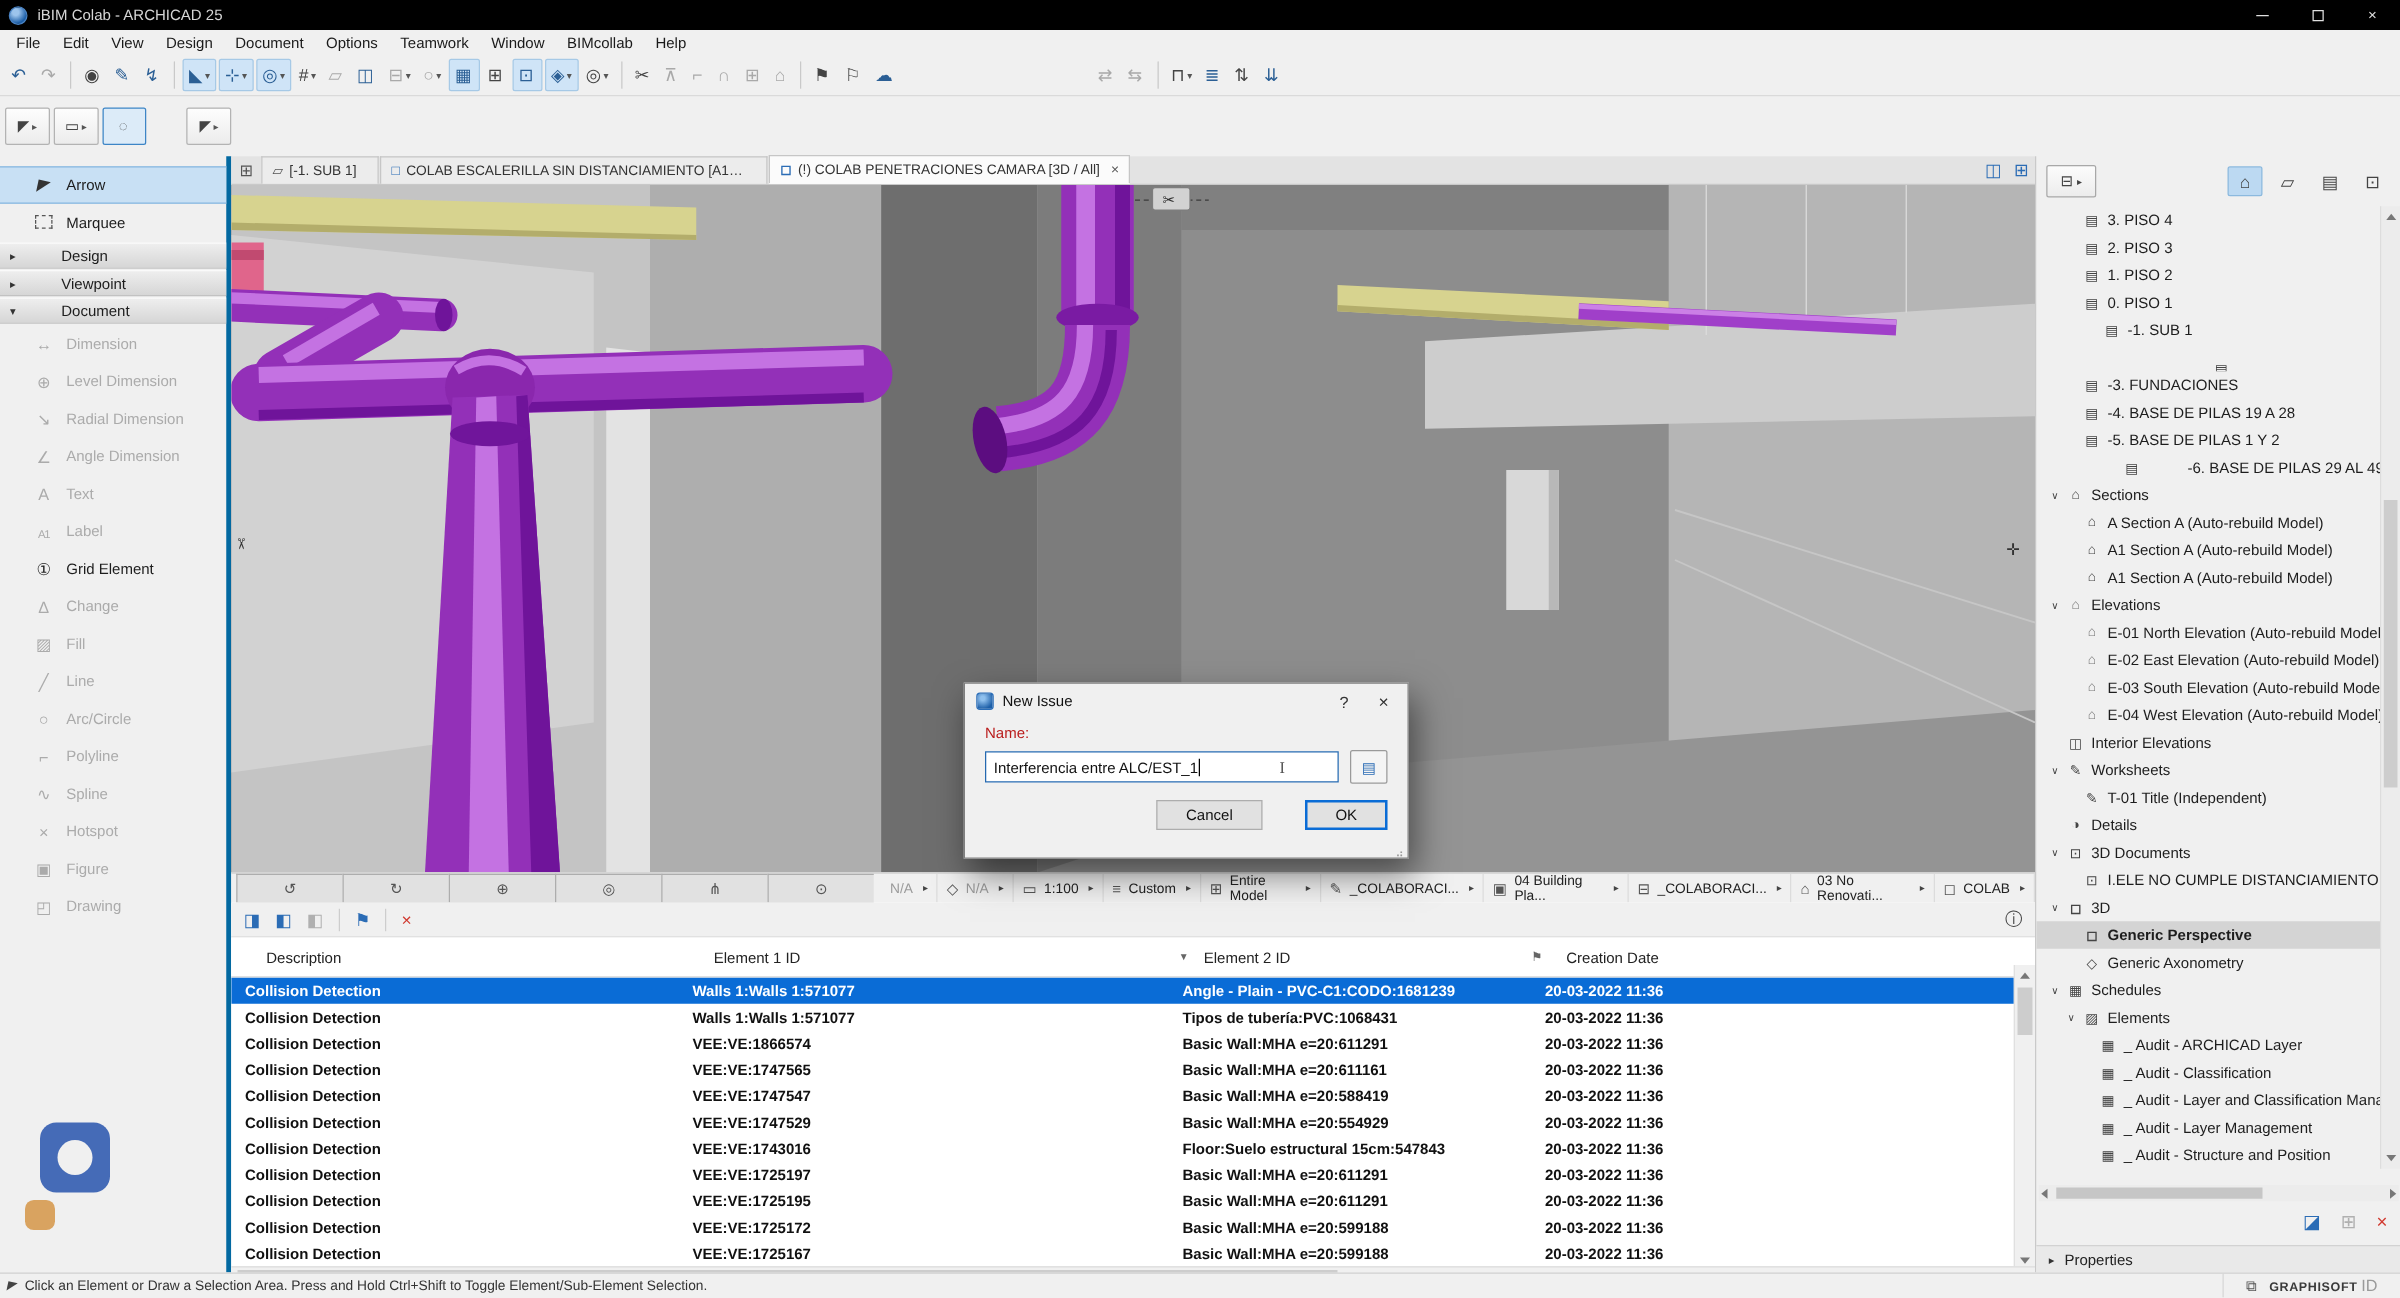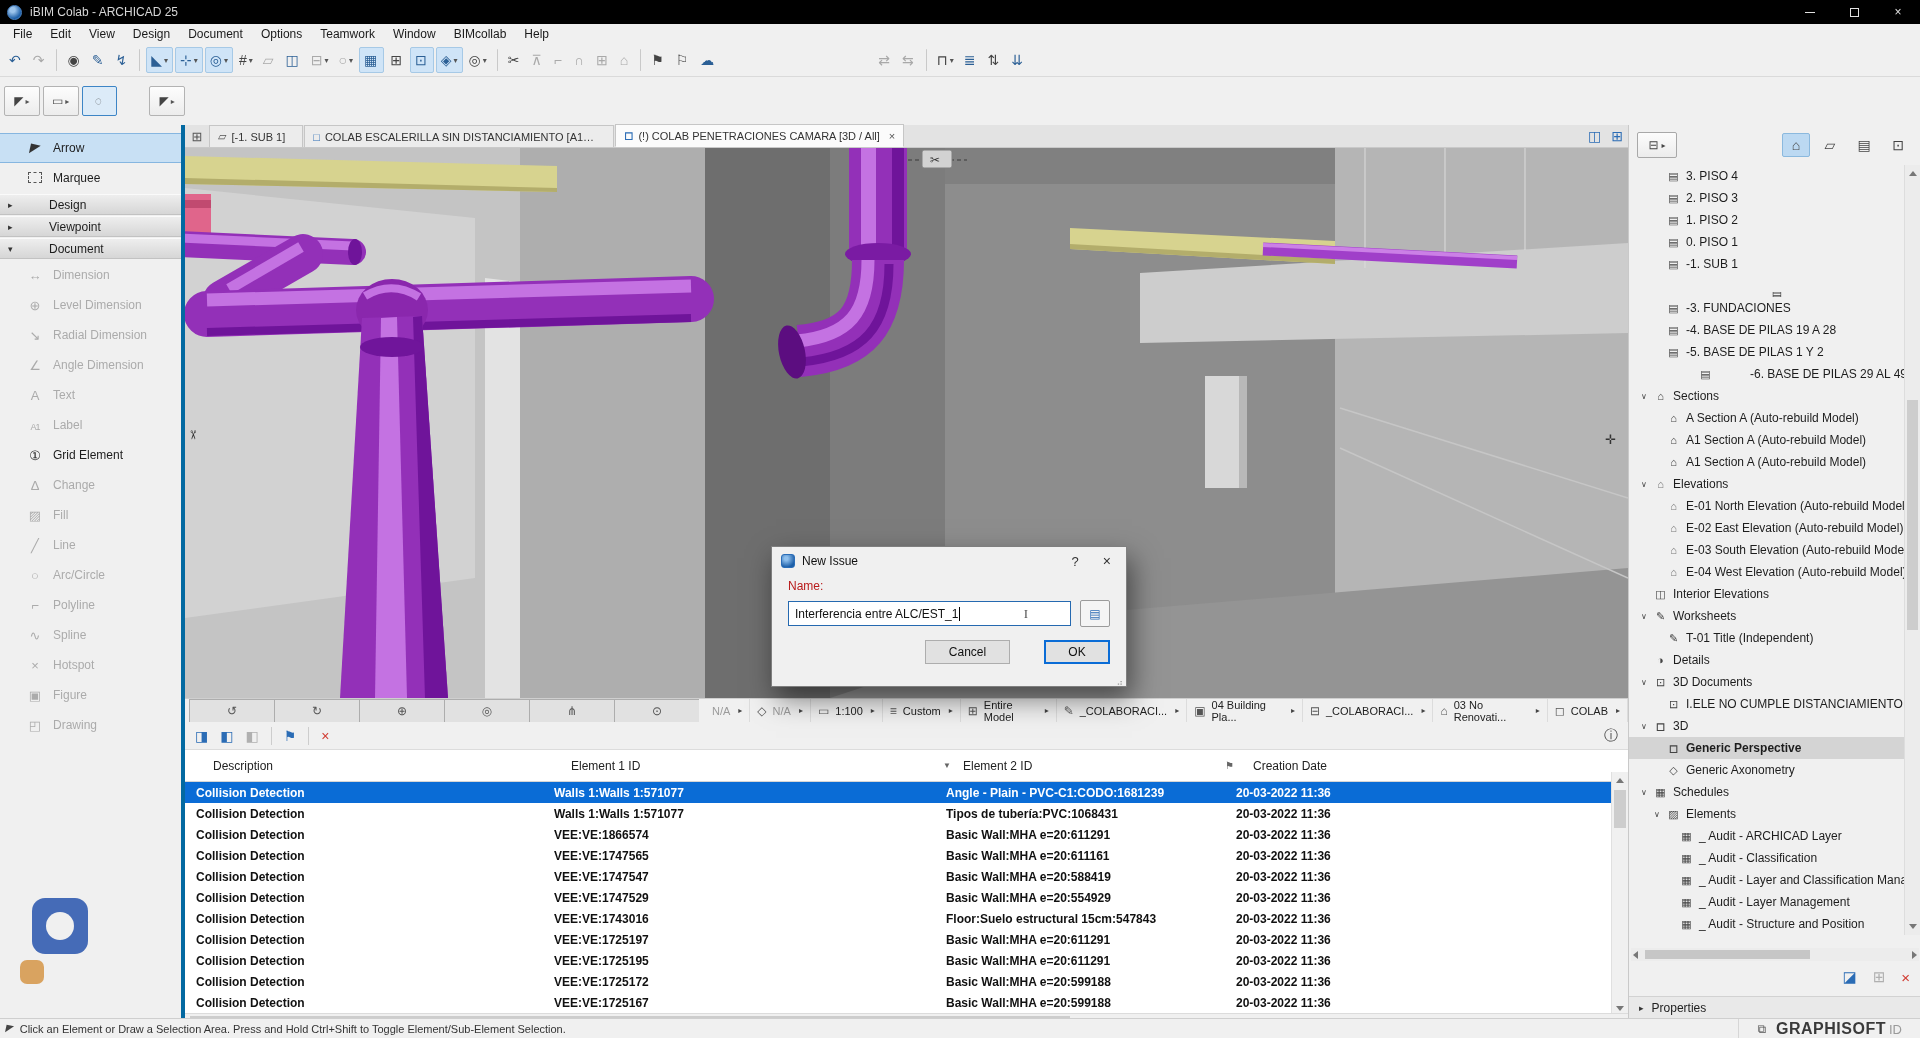--- a/index.html
+++ b/index.html
@@ -152,21 +152,21 @@
 .nav-actions{position:absolute;top:843px;right:10px;display:flex;gap:16px;align-items:center}
 .nav-actions .ptb{font-size:15px}
 .properties-bar{position:absolute;bottom:0;left:0;width:292px;height:22px;background:#e9e9e9;border-top:1px solid #d2d2d2;display:flex;align-items:center;padding-left:10px;gap:8px}
 .properties-bar .arr{font-size:9px;color:#333}
 
 
 .statusbar{position:absolute;left:0;bottom:0;width:1920px;height:20px;background:#f0f0f0;border-top:1px solid #cfcfcf;display:flex;align-items:center;font-size:11px;color:#333;padding-left:6px;z-index:3}
 .sb-icn{color:#444;font-size:10px;margin-right:6px;transform:rotate(12deg)}
 .sb-right{margin-left:auto;display:flex;align-items:center;gap:10px;padding:0 18px;border-left:1px solid #d6d6d6;height:100%}
 .sb-winicn{color:#555;font-size:12px}
-.sb-brand{font-weight:bold;color:#3a3a3a;letter-spacing:.5px;font-size:16px}
+.sb-brand{font-weight:bold;color:#3a3a3a;letter-spacing:.5px;font-size:10px}
 .sb-brand-suffix{color:#9a9a9a;font-size:13px}
 
 
 .dialog{position:absolute;left:771px;top:546px;width:356px;height:141px;background:#f0f0f0;border:1px solid #7f7f7f;box-shadow:5px 12px 26px rgba(0,0,0,.5);z-index:10}
 .dlg-title{height:28px;display:flex;align-items:center;padding:0 9px;font-size:12px;color:#111}
 .dlg-icon{width:14px;height:14px;border-radius:3px;background:radial-gradient(circle at 35% 30%,#8fc0ee 15%,#1d5fa8 75%);margin-right:7px;border:1px solid #2a6db8}
 .dlg-help{margin-left:auto;color:#333;font-size:13px;padding:0 14px}
 .dlg-close{color:#333;font-size:14px;padding:0 6px 0 10px}
 .dlg-body{padding:4px 16px 0 16px}
 .dlg-label{font-size:12px;color:#b91c1c}
@@ -912,21 +912,21 @@
         <span class="icn"></span>
         <span class="lbl">1. PISO 2</span>
       </div>
 
       <div class="tree-item" data-icon="story" style="padding-left: 21px;">
         <span class="arr"></span>
         <span class="icn"></span>
         <span class="lbl">0. PISO 1</span>
       </div>
 
-      <div class="tree-item" data-icon="story" style="padding-left: 21px;">
+      <div class="tree-item" data-icon="story" style="padding-left: 21px; margin-left: 16px;">
         <span class="arr"></span>
         <span class="icn"></span>
         <span class="lbl">-1. SUB 1</span>
       </div>
 
       <div class="tree-item" data-icon="story" style="padding-left: 21px; flex-direction: column;">
         <span class="arr"></span>
         <span class="icn"></span>
         <span class="lbl">-2. SUB 2</span>
       </div>

